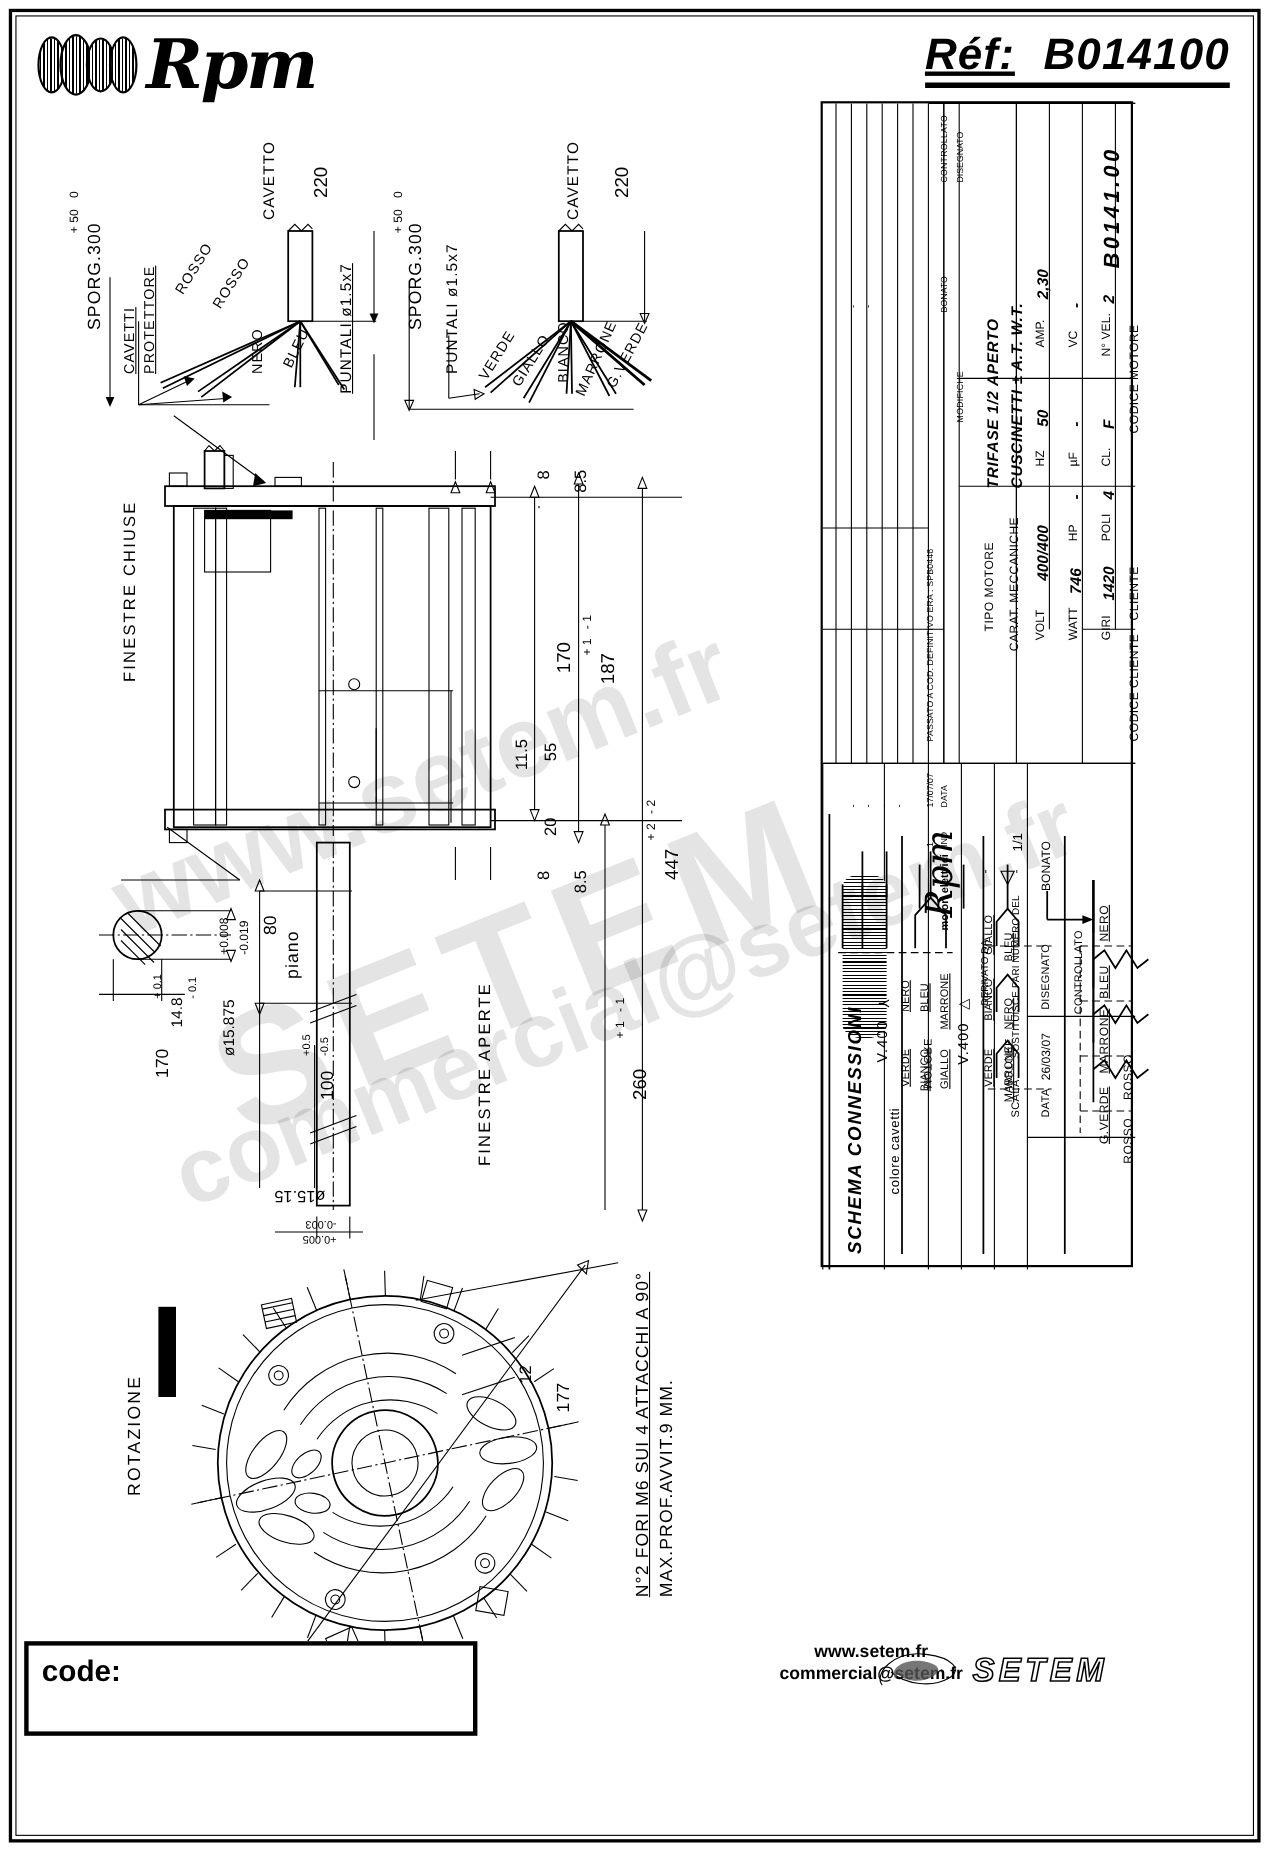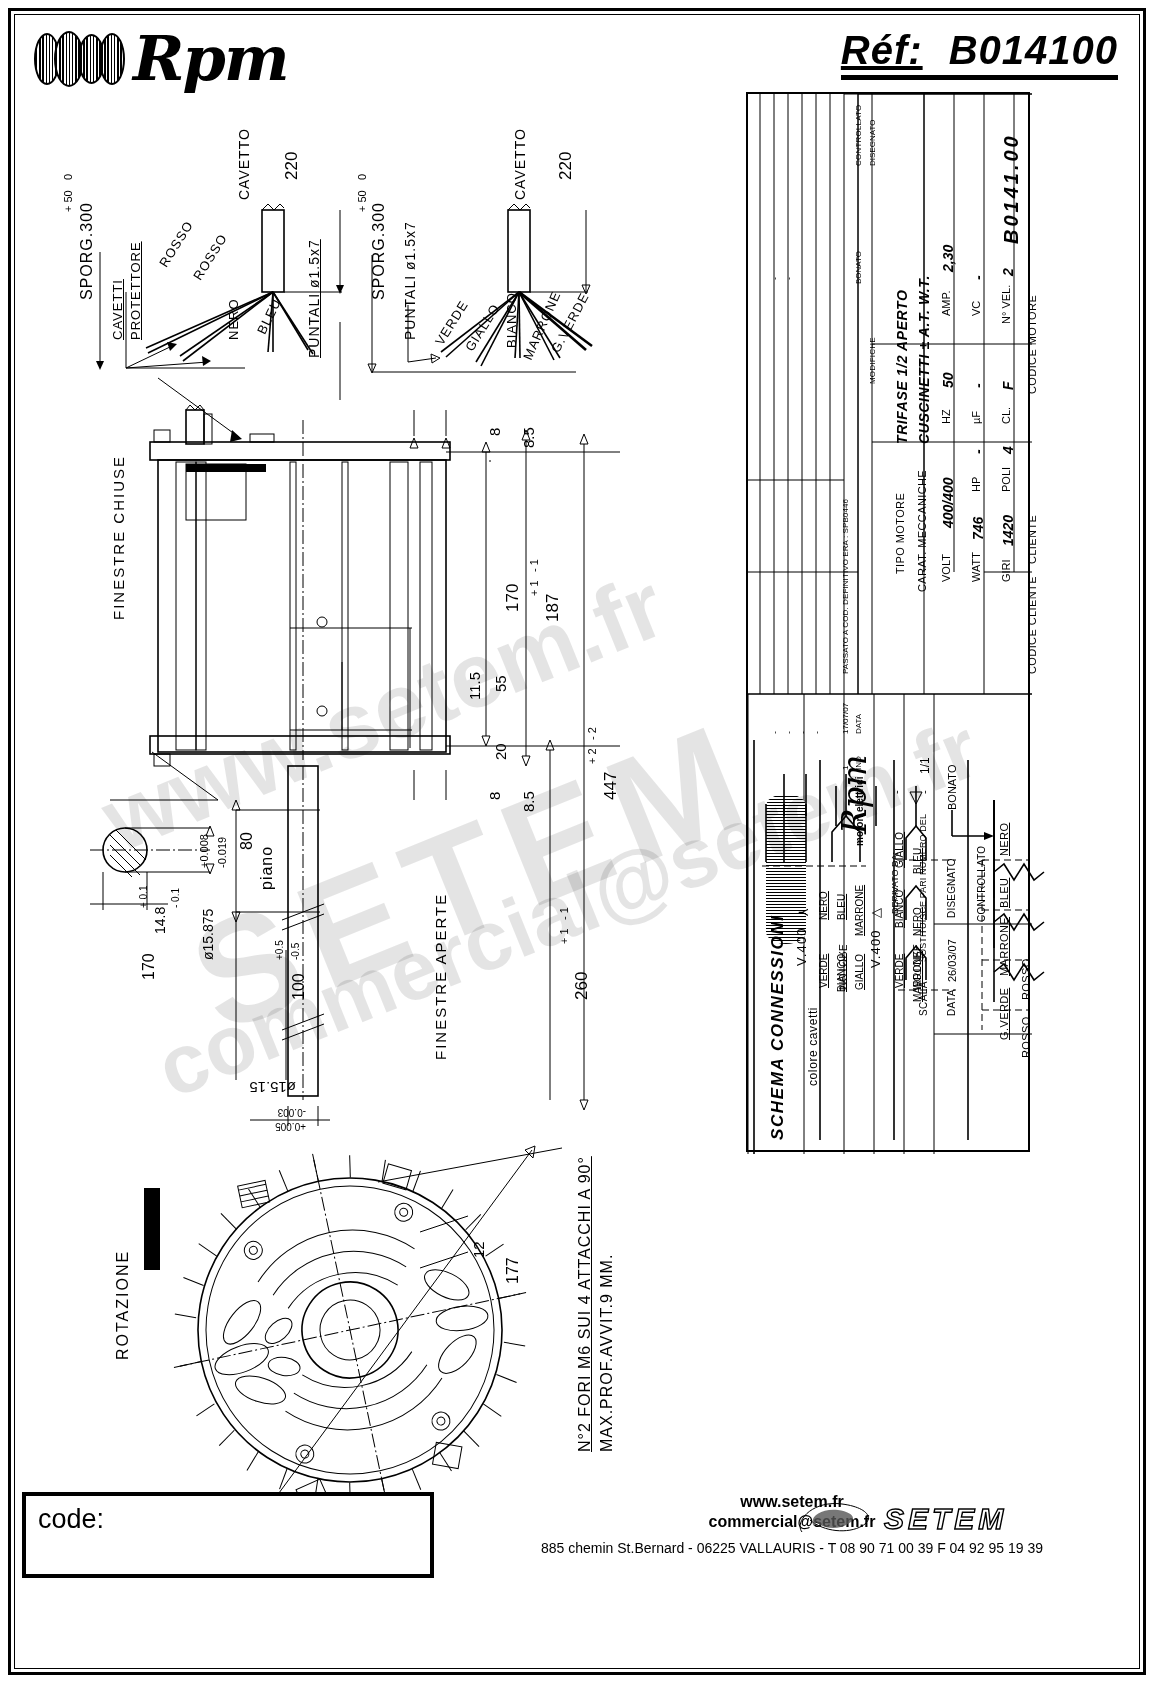--- a/index.html
+++ b/index.html
@@ -55,21 +55,21 @@
   #titleblock {
     position:absolute; left:746px; top:92px; width:284px; height:1060px;
     border:2px solid #000; background:#fff;
   }
 
   
   #footer-code {
     position:absolute; left:22px; top:1492px; width:412px; height:86px;
     border:4px solid #000; background:#fff;
   }
-  #footer-code .lbl { position:absolute; left:12px; top:8px; font-size:27px; font-weight:normal; }
+  #footer-code .lbl { position:absolute; left:12px; top:8px; font-size:27px; font-weight:bold; }
   #footer-code .num { position:absolute; left:96px; top:24px; font-size:50px; font-weight:bold; letter-spacing:-1px; }
   #footer-contact { position:absolute; left:452px; top:1492px; width:680px; height:86px; text-align:center; }
   #footer-contact .web { font-size:16px; font-weight:bold; line-height:20px; }
   #footer-contact .addr { font-size:14px; margin-top:8px; }
   #setem-logo { position:absolute; left:790px; top:1496px; width:250px; height:44px; }
   .setem-word { font-family:"Liberation Sans", sans-serif; font-style:italic; font-weight:bold;
                 font-size:30px; letter-spacing:4px; color:#fff; -webkit-text-stroke:1.4px #000;
                 text-shadow: 0 0 0 #000; }
 
   
@@ -644,21 +644,20 @@
     <div style="left:130px; top:860px; font-size:84px; transform:rotate(-22deg);">commercial@setem.fr</div>
   </div>
 
   <div id="footer-code">
     <span class="lbl">code:</span>
   </div>
 
   <div id="footer-contact">
     <div class="web">www.setem.fr</div>
     <div class="web">commercial@setem.fr</div>
-    <div class="addr">885 chemin St.Bernard  -   06225 VALLAURIS  -  T 08 90 71 00 39   F 04 92 95 19 39</div>
   </div>
 
   <div id="setem-logo">
     <svg width="96" height="44" style="left:0;top:0;">
       <path d="M12,36 C4,26 22,4 52,8 C76,11 86,22 72,30 C58,38 34,36 20,24" class="thin" fill="none"></path>
       <path d="M24,30 C18,22 30,12 48,14 C62,16 68,22 58,28 C48,34 34,33 26,26 Z" fill="#555" opacity=".8"></path>
     </svg>
     <span class="setem-word" style="position:absolute; left:94px; top:6px;">SETEM</span>
   </div>
 </div>

